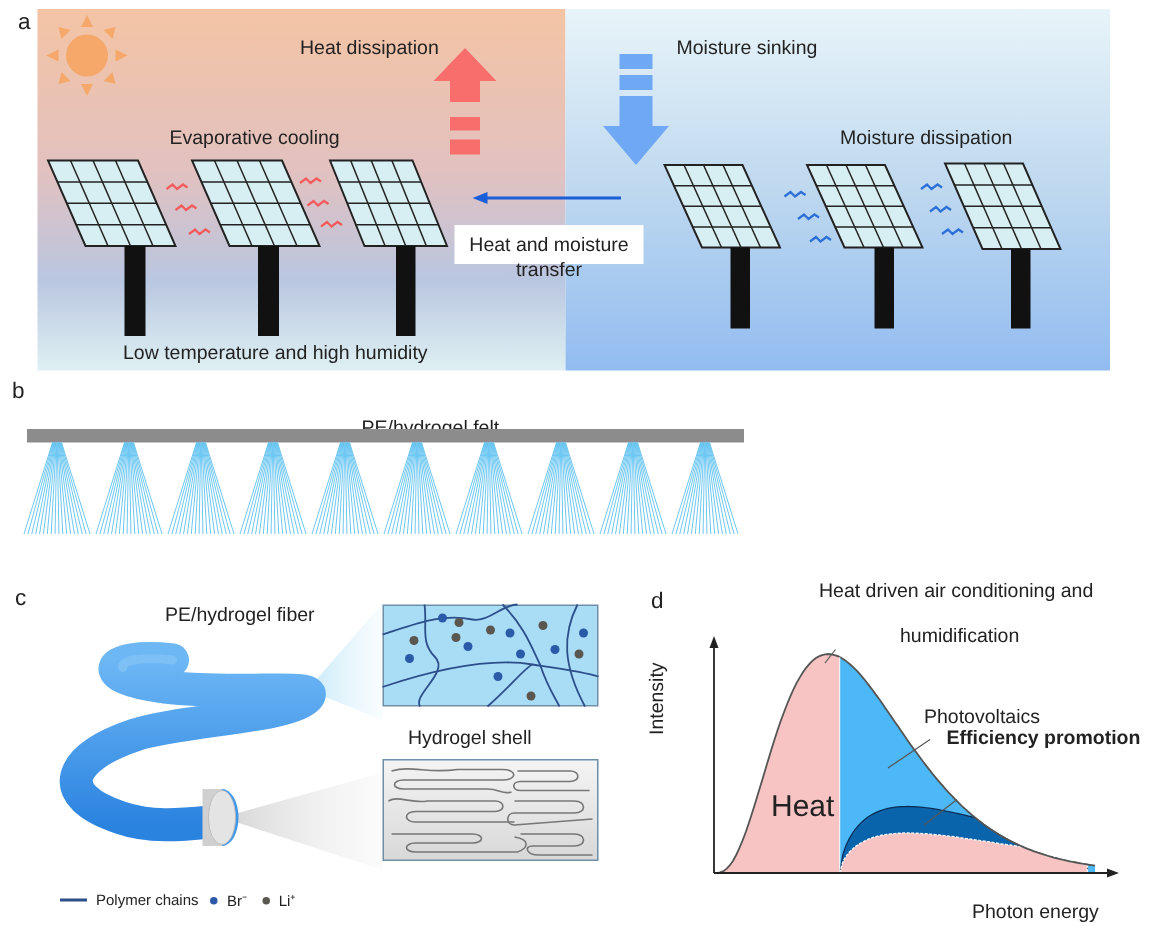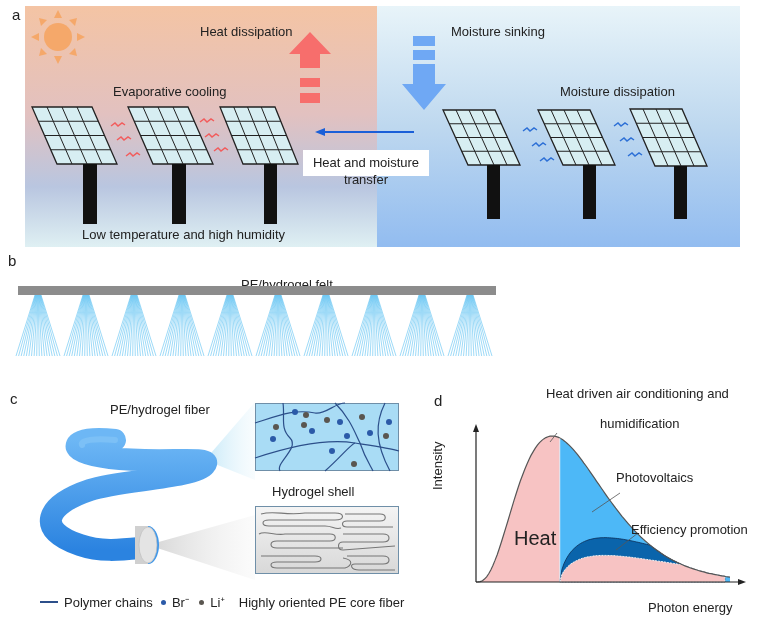--- a/index.html
+++ b/index.html
@@ -435,28 +435,27 @@
   <g fill="none" stroke="#777" stroke-width="1.1">
     <path d="M6,8 C20,4 30,10 50,7 L80,7 C90,7 90,14 80,14 L14,14 C6,14 6,20 14,20 L70,20 C78,20 80,24 86,22"></path>
     <path d="M90,8 L125,8 C132,8 132,15 125,15 L92,15 C86,15 86,21 92,21 L138,21"></path>
     <path d="M4,28 C10,24 20,30 30,28 L75,28 C82,28 82,35 75,35 L22,35 C14,35 14,42 22,42 L88,42"></path>
     <path d="M88,28 L128,28 C136,28 136,36 128,36 L88,36 C82,36 82,44 88,44 L140,40"></path>
     <path d="M6,50 L60,50 C68,50 68,56 60,56 L22,56 C14,56 14,62 22,62 L90,62 C96,60 100,54 88,52"></path>
     <path d="M92,50 L128,50 C136,50 136,58 128,58 L100,58 C94,58 96,64 104,64 L140,64"></path>
   </g>
 </svg>
 
-<div class="abs" style="left:40px; top:593px; font-size:13px; display:flex; align-items:center; gap:6px; white-space:nowrap;">
+<div class="abs" style="left:40px; top:593px; font-size:10px; display:flex; align-items:center; gap:6px; white-space:nowrap;">
   <span style="display:inline-block;width:18px;height:2px;background:#2c4f8a;"></span>
   <span>Polymer chains</span>
   <span style="display:inline-block;width:5px;height:5px;border-radius:50%;background:#2b5aa8;margin-left:2px;"></span>
   <span>Br⁻</span>
   <span style="display:inline-block;width:5px;height:5px;border-radius:50%;background:#5a5650;margin-left:4px;"></span>
   <span>Li⁺</span>
-  <span style="margin-left:8px;">Highly oriented PE core fiber</span>
 </div>
 
 <div class="panel-letter" style="left:434px; top:392px;">d</div>
 <svg id="spectrum" width="340" height="220" style="left:420px;top:390px;">
   <path id="heat-area" fill="#f7c3c3" d="M56,192L56.0,192.0L57.4,192.0L58.8,191.9L60.2,191.6L61.6,191.1L63.0,190.3L64.4,189.2L65.8,187.8L67.2,186.0L68.6,184.0L70.0,181.6L71.4,178.9L72.8,175.9L74.2,172.6L75.6,169.0L77.0,165.3L78.4,161.3L79.7,157.1L81.1,152.8L82.5,148.4L83.9,143.9L85.3,139.3L86.7,134.6L88.1,129.9L89.5,125.3L90.9,120.6L92.3,116.0L93.7,111.4L95.1,107.0L96.5,102.6L97.9,98.3L99.3,94.1L100.7,90.1L102.1,86.3L103.5,82.5L104.9,79.0L106.3,75.6L107.7,72.4L109.1,69.4L110.5,66.5L111.9,63.9L113.3,61.4L114.7,59.1L116.1,57.0L117.5,55.1L118.9,53.4L120.3,51.9L121.7,50.6L123.1,49.4L124.5,48.4L125.9,47.6L127.2,47.0L128.6,46.5L130.0,46.2L131.4,46.0L132.8,46.0L134.2,46.2L135.6,46.4L137.0,46.8L138.4,47.4L139.8,48.0L139.8,192Z"></path>
   <path id="pv-area" fill="#4db8f7" d="M139.8,192L139.8,48.0L141.9,49.3L144.1,50.7L146.2,52.5L148.3,54.4L150.5,56.5L152.6,58.7L154.7,61.2L156.8,63.7L159.0,66.4L161.1,69.2L163.2,72.1L165.3,75.0L167.5,78.0L169.6,81.0L171.7,84.1L173.9,87.2L176.0,90.3L178.1,93.4L180.2,96.5L182.4,99.6L184.5,102.7L186.6,105.7L188.7,108.7L190.9,111.6L193.0,114.5L195.1,117.4L197.3,120.2L199.4,122.9L201.5,125.6L203.6,128.2L205.8,130.8L207.9,133.3L210.0,135.7L212.1,138.0L214.3,140.3L216.4,142.5L218.5,144.7L220.7,146.7L222.8,148.7L224.9,150.7L227.0,152.5L229.2,154.3L231.3,156.1L233.4,157.7L235.5,159.3L237.7,160.9L239.8,162.4L241.9,163.8L244.1,165.2L246.2,166.5L248.3,167.7L250.4,168.9L252.6,170.1L254.7,171.2L256.8,172.2L258.9,173.2L261.1,174.2L263.2,175.1L265.3,176.0L267.5,176.8L269.6,177.6L271.7,178.4L273.8,179.1L276.0,179.8L278.1,180.4L280.2,181.0L282.3,181.6L284.5,182.2L286.6,182.7L288.7,183.2L290.9,183.7L293.0,184.2L295.1,184.6L297.2,185.0L299.4,185.4L301.5,185.8L303.6,186.1L305.7,186.5L307.9,186.8L310.0,187.1L310,192Z"></path>
   <path id="eff-area" fill="#0a64ab" stroke="#0a2c55" stroke-width="0.8" d="M139.8,192L139.8,192.0L141.9,179.6L143.9,173.8L146.0,169.4L148.1,165.8L150.1,162.9L152.2,160.4L154.3,158.3L156.3,156.5L158.4,154.9L160.5,153.5L162.5,152.4L164.6,151.4L166.6,150.6L168.7,149.8L170.8,149.3L172.8,148.8L174.9,148.4L177.0,148.1L179.0,147.9L181.1,147.7L183.2,147.7L185.2,147.6L187.3,147.7L189.3,147.8L191.4,147.9L193.5,148.1L195.5,148.3L197.6,148.5L199.7,148.8L201.7,149.1L203.8,149.4L205.9,149.8L207.9,150.2L210.0,150.6L212.1,151.0L214.1,151.4L216.2,151.9L218.2,152.3L220.3,152.8L222.4,153.3L224.4,153.8L226.5,154.3L228.6,154.8L230.6,155.5L232.7,157.2L234.8,158.8L236.8,160.3L238.9,161.7L240.9,163.1L243.0,164.5L245.1,165.8L247.1,167.0L249.2,168.2L251.3,169.4L253.3,170.5L255.4,171.5L257.5,172.5L259.5,173.5L261.6,174.4L263.6,175.3L265.7,176.1L267.8,176.9L269.8,177.7L271.9,178.4L274.0,179.1L276.0,179.8L278.1,180.4L280.2,181.0L282.2,181.6L284.3,182.1L286.3,182.7L288.4,183.2L290.5,183.6L292.5,184.1L294.6,184.5L296.7,184.9L298.7,185.3L300.8,185.7L302.9,186.0L304.9,186.3L304.9,192Z"></path>
   <path id="resid-area" fill="#f7c3c3" stroke="#f2f2f2" stroke-width="1" stroke-dasharray="2 1" d="M139.8,192L139.8,192.0L141.9,184.6L143.9,181.1L146.0,178.4L148.1,176.3L150.1,174.5L152.2,173.0L154.3,171.8L156.3,170.7L158.4,169.7L160.5,168.9L162.5,168.2L164.6,167.6L166.6,167.1L168.7,166.7L170.8,166.4L172.8,166.1L174.9,165.8L177.0,165.7L179.0,165.5L181.1,165.4L183.2,165.4L185.2,165.4L187.3,165.4L189.3,165.5L191.4,165.5L193.5,165.6L195.5,165.8L197.6,165.9L199.7,166.1L201.7,166.3L203.8,166.5L205.9,166.7L207.9,166.9L210.0,167.1L212.1,167.4L214.1,167.7L216.2,167.9L218.2,168.2L220.3,168.5L222.4,168.8L224.4,169.1L226.5,169.4L228.6,169.7L230.6,170.0L232.7,170.3L234.8,170.6L236.8,170.9L238.9,171.2L240.9,171.5L243.0,171.8L245.1,172.1L247.1,172.5L249.2,172.8L251.3,173.1L253.3,173.4L255.4,173.7L257.5,174.0L259.5,174.3L261.6,174.6L263.6,175.3L265.7,176.1L267.8,176.9L269.8,177.7L271.9,178.4L274.0,179.1L276.0,179.8L278.1,180.4L280.2,181.0L282.2,181.6L284.3,182.1L286.3,182.7L288.4,183.2L290.5,183.6L292.5,184.1L294.6,184.5L296.7,184.9L298.7,185.3L300.8,185.7L302.9,186.0L304.9,186.3L304.9,192Z"></path>
   <path id="curve-line" fill="none" stroke="#555" stroke-width="1.2" d="M56.0,192.0L58.1,191.9L60.2,191.6L62.4,190.7L64.5,189.1L66.6,186.8L68.7,183.8L70.8,180.0L72.9,175.5L75.0,170.4L77.2,164.7L79.3,158.5L81.4,152.0L83.5,145.3L85.6,138.3L87.8,131.2L89.9,124.1L92.0,117.1L94.1,110.2L96.2,103.5L98.3,97.0L100.4,90.8L102.6,85.0L104.7,79.5L106.8,74.4L108.9,69.7L111.0,65.4L113.2,61.6L115.3,58.2L117.4,55.2L119.5,52.7L121.6,50.6L123.7,48.9L125.9,47.6L128.0,46.7L130.1,46.2L132.2,46.0L134.3,46.2L136.4,46.7L138.6,47.4L140.7,48.5L142.8,49.8L144.9,51.4L147.0,53.2L149.1,55.1L151.3,57.3L153.4,59.6L155.5,62.1L157.6,64.7L159.7,67.4L161.8,70.2L163.9,73.1L166.1,76.0L168.2,79.0L170.3,82.1L172.4,85.1L174.5,88.2L176.6,91.3L178.8,94.4L180.9,97.5L183.0,100.5L185.1,103.6L187.2,106.6L189.3,109.5L191.5,112.5L193.6,115.3L195.7,118.2L197.8,120.9L199.9,123.6L202.0,126.3L204.2,128.9L206.3,131.4L208.4,133.8L210.5,136.2L212.6,138.6L214.8,140.8L216.9,143.0L219.0,145.1L221.1,147.2L223.2,149.1L225.3,151.0L227.5,152.9L229.6,154.7L231.7,156.4L233.8,158.0L235.9,159.6L238.0,161.1L240.2,162.6L242.3,164.0L244.4,165.4L246.5,166.7L248.6,167.9L250.7,169.1L252.8,170.2L255.0,171.3L257.1,172.4L259.2,173.3L261.3,174.3L263.4,175.2L265.5,176.1L267.7,176.9L269.8,177.7L271.9,178.4L274.0,179.1L276.1,179.8L278.3,180.5L280.4,181.1L282.5,181.7L284.6,182.2L286.7,182.8L288.8,183.3L291.0,183.7L293.1,184.2L295.2,184.6L297.3,185.0L299.4,185.4L301.5,185.8L303.6,186.1L305.8,186.5L307.9,186.8L310.0,187.1"></path>
   <line id="divider" stroke="#fff" stroke-width="0.6" x1="139.82" x2="139.82" y1="192" y2="48.03975844780447"></line>
@@ -466,16 +465,16 @@
   <line x1="56" y1="192" x2="56" y2="38" stroke="#222" stroke-width="1.2"></line>
   <polygon points="56,34 53,42 59,42" fill="#222"></polygon>
 
   <line x1="130" y1="52" x2="137" y2="43" stroke="#555" stroke-width="0.8"></line>
   <line x1="172" y1="122" x2="200" y2="103" stroke="#555" stroke-width="0.8"></line>
   <line x1="196" y1="160" x2="218" y2="143" stroke="#555" stroke-width="0.8"></line>
 </svg>
 <div class="lbl" style="left:546px; top:386px;">Heat driven air conditioning and</div>
 <div class="lbl" style="left:600px; top:416px;">humidification</div>
 <div class="lbl" style="left:616px; top:470px;">Photovoltaics</div>
-<div class="lbl" style="left:631px; top:522px;">Efficiency promotion</div>
+<div class="lbl" style="left:631px; top:484px;font-weight:bold;">Efficiency promotion</div>
 <div class="lbl" style="left:514px; top:527px; font-size:20px;">Heat</div>
 <div class="lbl" style="left:648px; top:580px;margin-top:20px;">Photon energy</div>
 <div class="lbl" style="left:430px; top:460px; transform: rotate(-90deg); transform-origin: left top; top:490px;">Intensity</div>
 
 </body></html>

